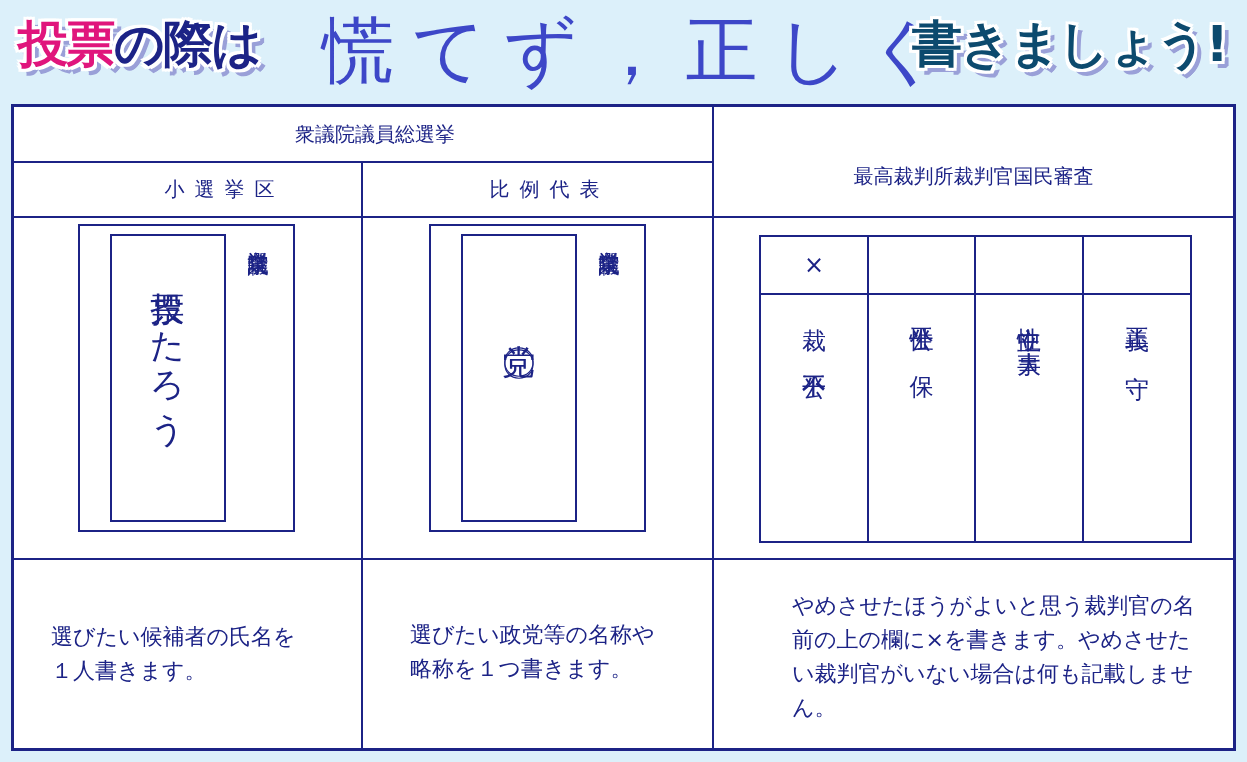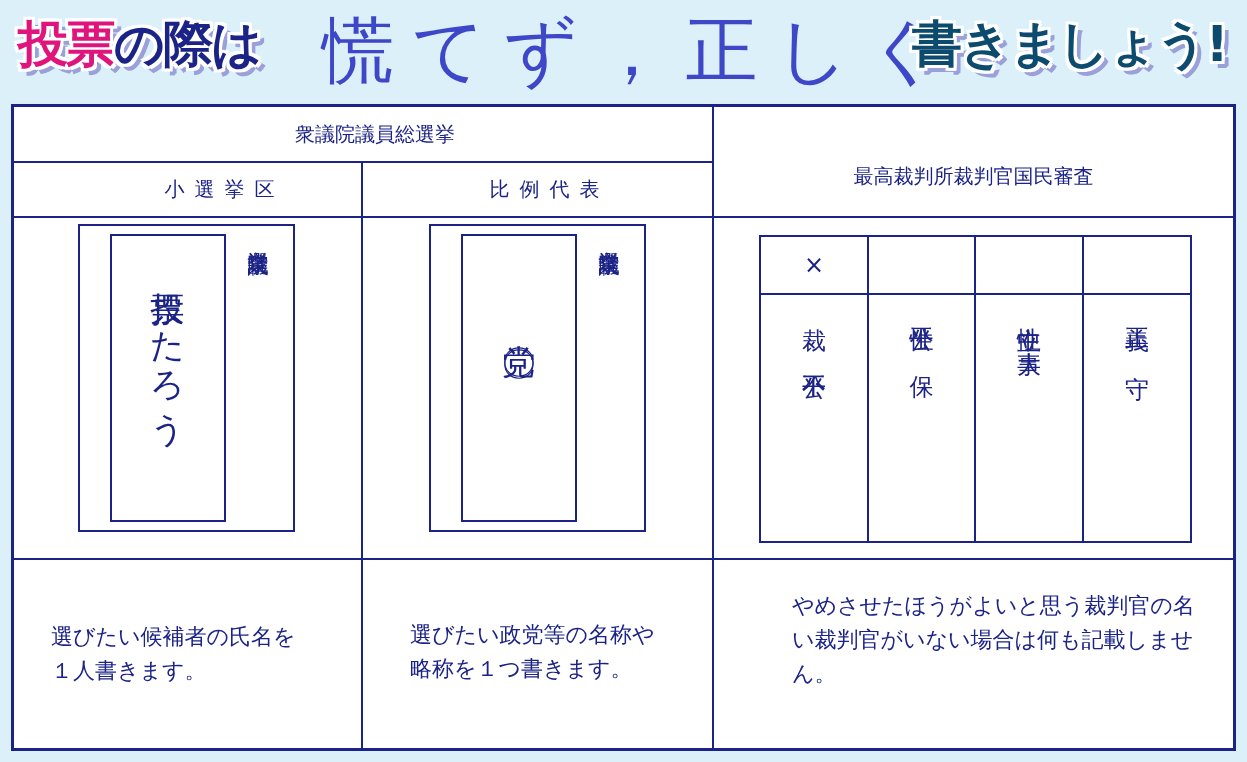--- a/index.html
+++ b/index.html
@@ -137,16 +137,17 @@
   <div class="desc" style="left:37px; top:515px;font-family:Liberation Mono, monospace;">
     <div>選びたい候補者の氏名を</div>
     <div>１人書きます。</div>
   </div>
   <div class="desc" style="left:388px; top:511px;margin-left:8px;">
     <div>選びたい政党等の名称や</div>
     <div>略称を１つ書きます。</div>
   </div>
   <div class="desc" style="left:778px; top:482px;">
     <div>やめさせたほうがよいと思う裁判官の名</div>
+    <div>前の上の欄に×を書きます。やめさせた</div>
     <div>い裁判官がいない場合は何も記載しませ</div>
     <div>ん。</div>
   </div>
 </div>
 
 </body></html>

